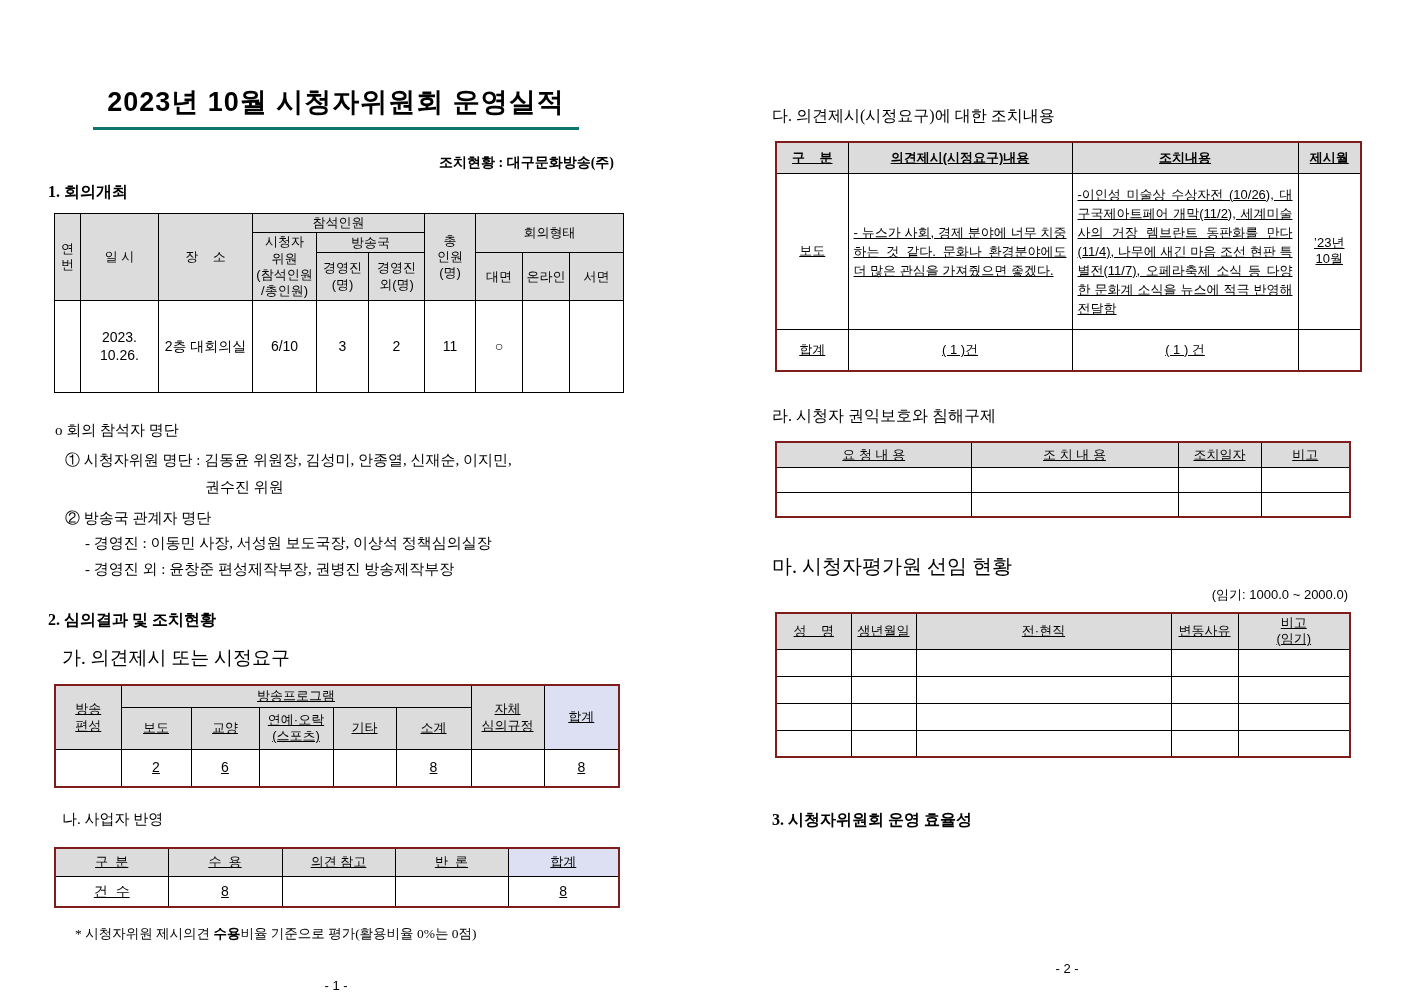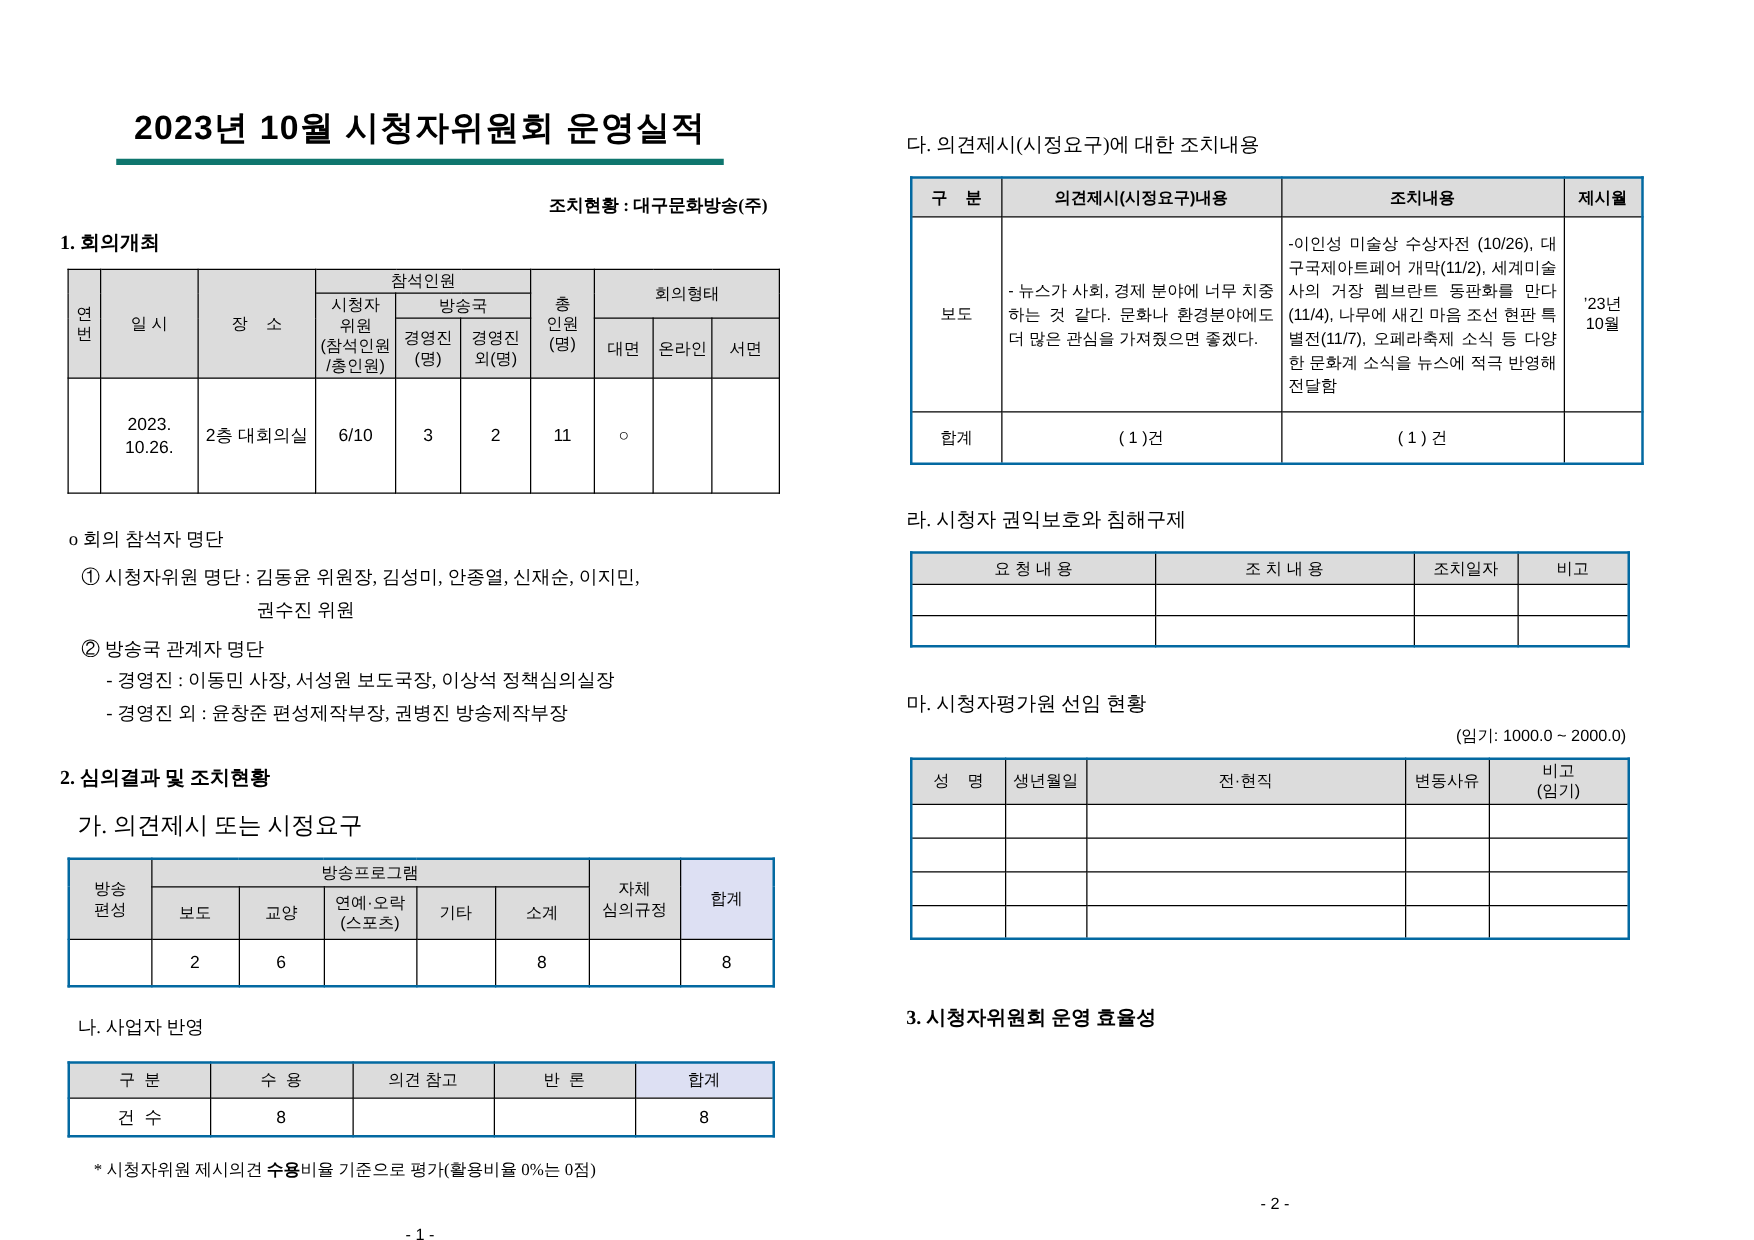--- a/index.html
+++ b/index.html
@@ -3,42 +3,42 @@
 <meta charset="utf-8">
 <style>
   * { box-sizing: border-box; }
   html, body { margin:0; padding:0; }
   body {
     width:1403px; height:992px; background:#ffffff; color:#000;
     font-family:"Liberation Serif", serif; overflow:hidden; position:relative;
   }
   .page { position:absolute; top:0; }
   #page1 { left:48px; width:576px; }
-  #page2 { left:725px; width:590px; }
+  #page2 { left:772px; width:590px; }
 
   
   .title-wrap { margin-top:84px; text-align:center; }
   .doc-title {
     display:inline-block; font-family:"Liberation Sans", sans-serif;
     font-weight:800; font-size:27px; letter-spacing:1px;
-    border-bottom:5px solid #0f766e; padding:0 14px 7px 14px;
+    border-bottom:3px solid #0f766e; padding:0 14px 7px 14px;
   }
   .org-line { margin-top:24px; text-align:right; padding-right:10px;
     font-size:14px; font-weight:bold; }
   .sec-h { font-size:16px; font-weight:bold; }
   .sub-h { font-size:19px; margin-left:14px; }
 
   
   table { border-collapse:collapse; table-layout:fixed;
     font-family:"Liberation Sans", sans-serif; font-size:13px; }
   th, td { border:1px solid #000; text-align:center; vertical-align:middle;
     padding:1px 2px; font-weight:normal; white-space:pre-wrap; line-height:1.25; }
   .hdr { background:#dcdcdc; }
   .sum { background:#dde0f3; }
-  .thick { border:2px solid #0369a1; }
+  .thick { border:2px solid #7f1d1d;text-decoration:underline; }
   .just { white-space:normal; text-align:justify; padding:2px 5px; line-height:19px; }
   .bold-hd th { font-weight:bold; }
 
   #t-meeting { width:569px; margin:10px 0 0 6px; }
   #t-meeting .data-row td { height:92px; font-size:14px; }
   #t-opinion { width:564px; margin:13px 0 0 6px; }
   #t-opinion .data-row td { height:38px; font-size:14px; }
   #t-reflect { width:564px; margin:18px 0 0 6px; }
   #t-reflect th { height:28px; }
   #t-reflect td { height:31px; font-size:14px; }
@@ -64,21 +64,21 @@
   .s2a { margin-top:14px; }
   .s2b { margin-top:22px; margin-left:14px; font-size:15px; }
   .footnote { margin:17px 0 0 27px; font-size:13.5px; }
   .footnote b { font-weight:bold; }
   .pageno { margin-top:35px; text-align:center; font-size:13px;
     font-family:"Liberation Sans", sans-serif; }
   #page2 .pageno { margin-top:130px; }
 
   .s-da { margin-top:106px; font-size:16px; }
   .s-ra { margin-top:34px; font-size:16px; }
-  .s-ma { margin-top:35px; font-size:16px; }
+  .s-ma { margin-top:35px; font-size:20px; }
   .term-note { margin-top:6px; text-align:right; padding-right:14px; font-size:13px;
     font-family:"Liberation Sans", sans-serif; }
   .s3 { margin-top:52px; }
   .month-cell { font-size:13px; }
 </style>
 </head>
 <body>
 
 <div class="page" id="page1">
 

